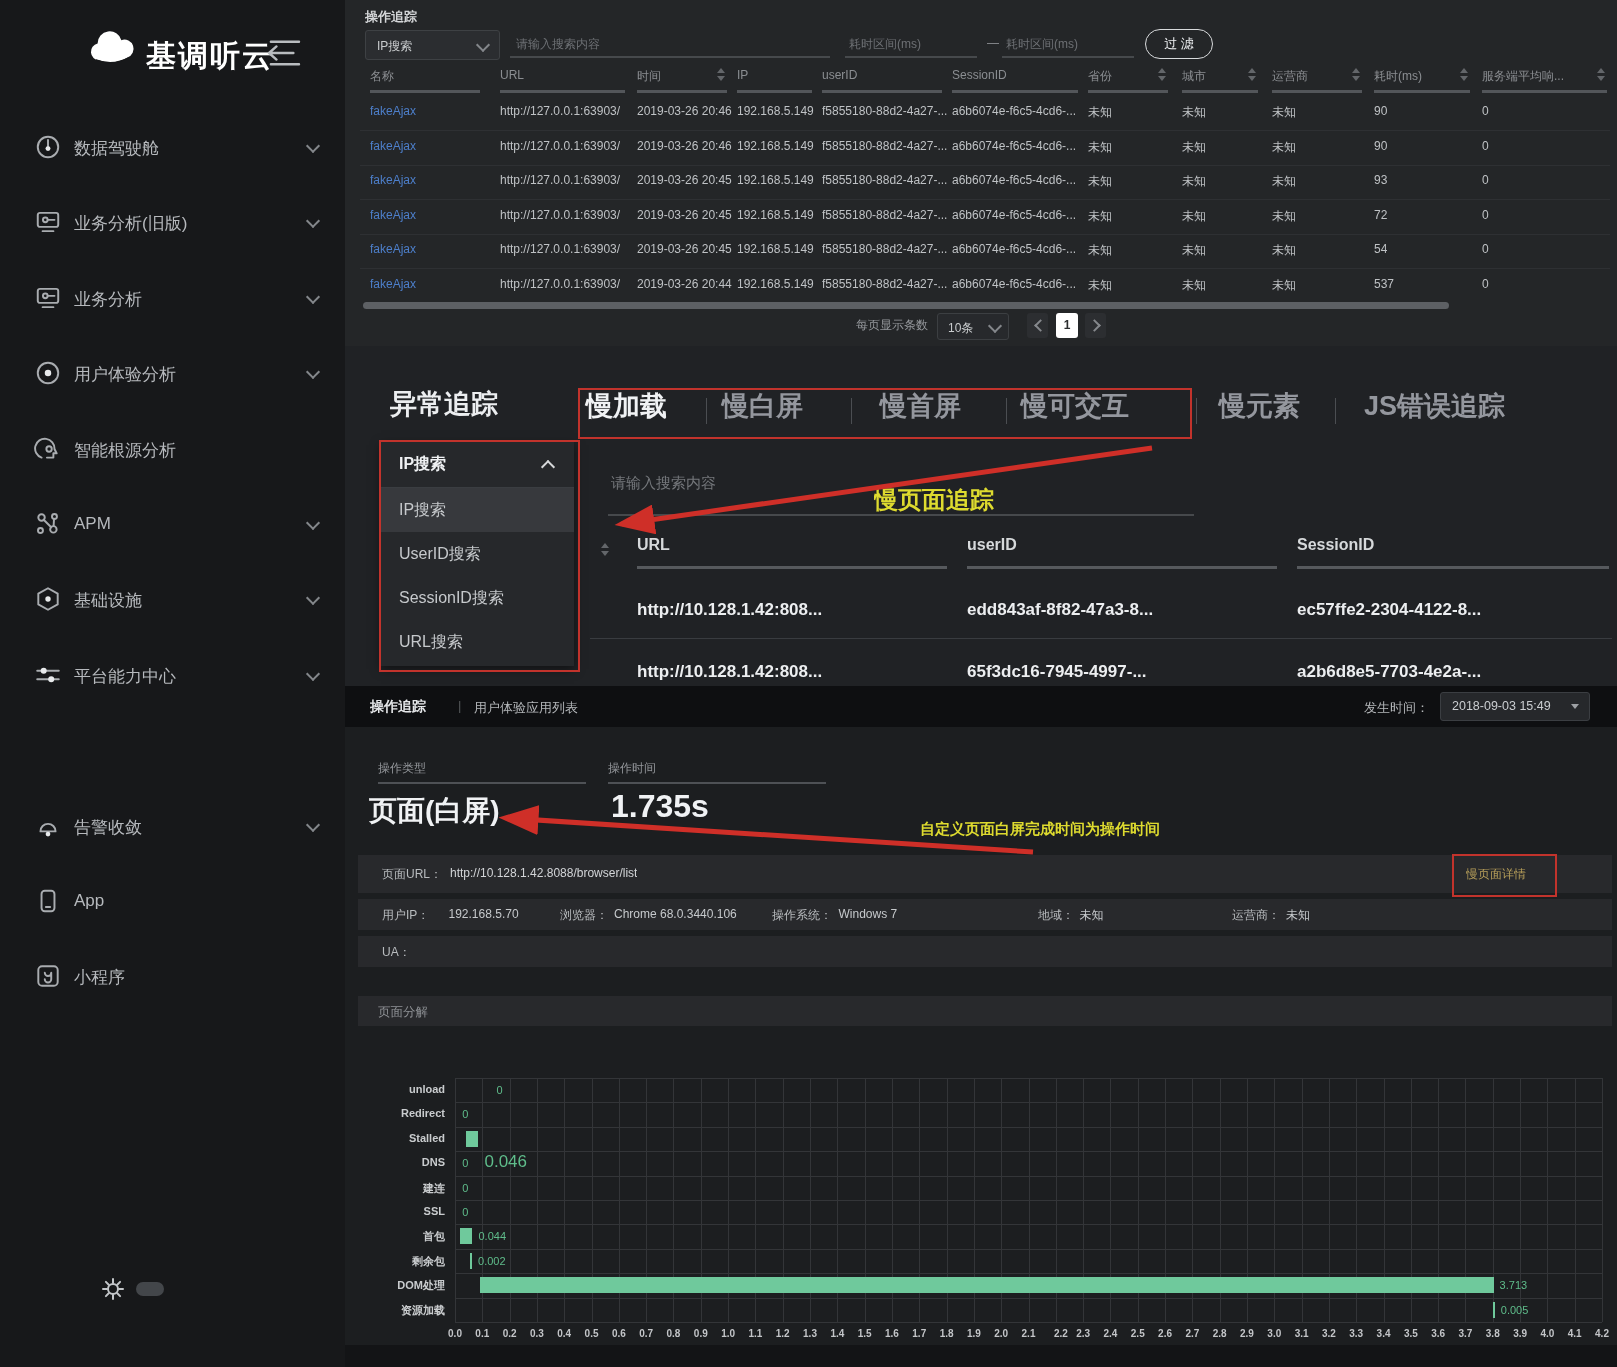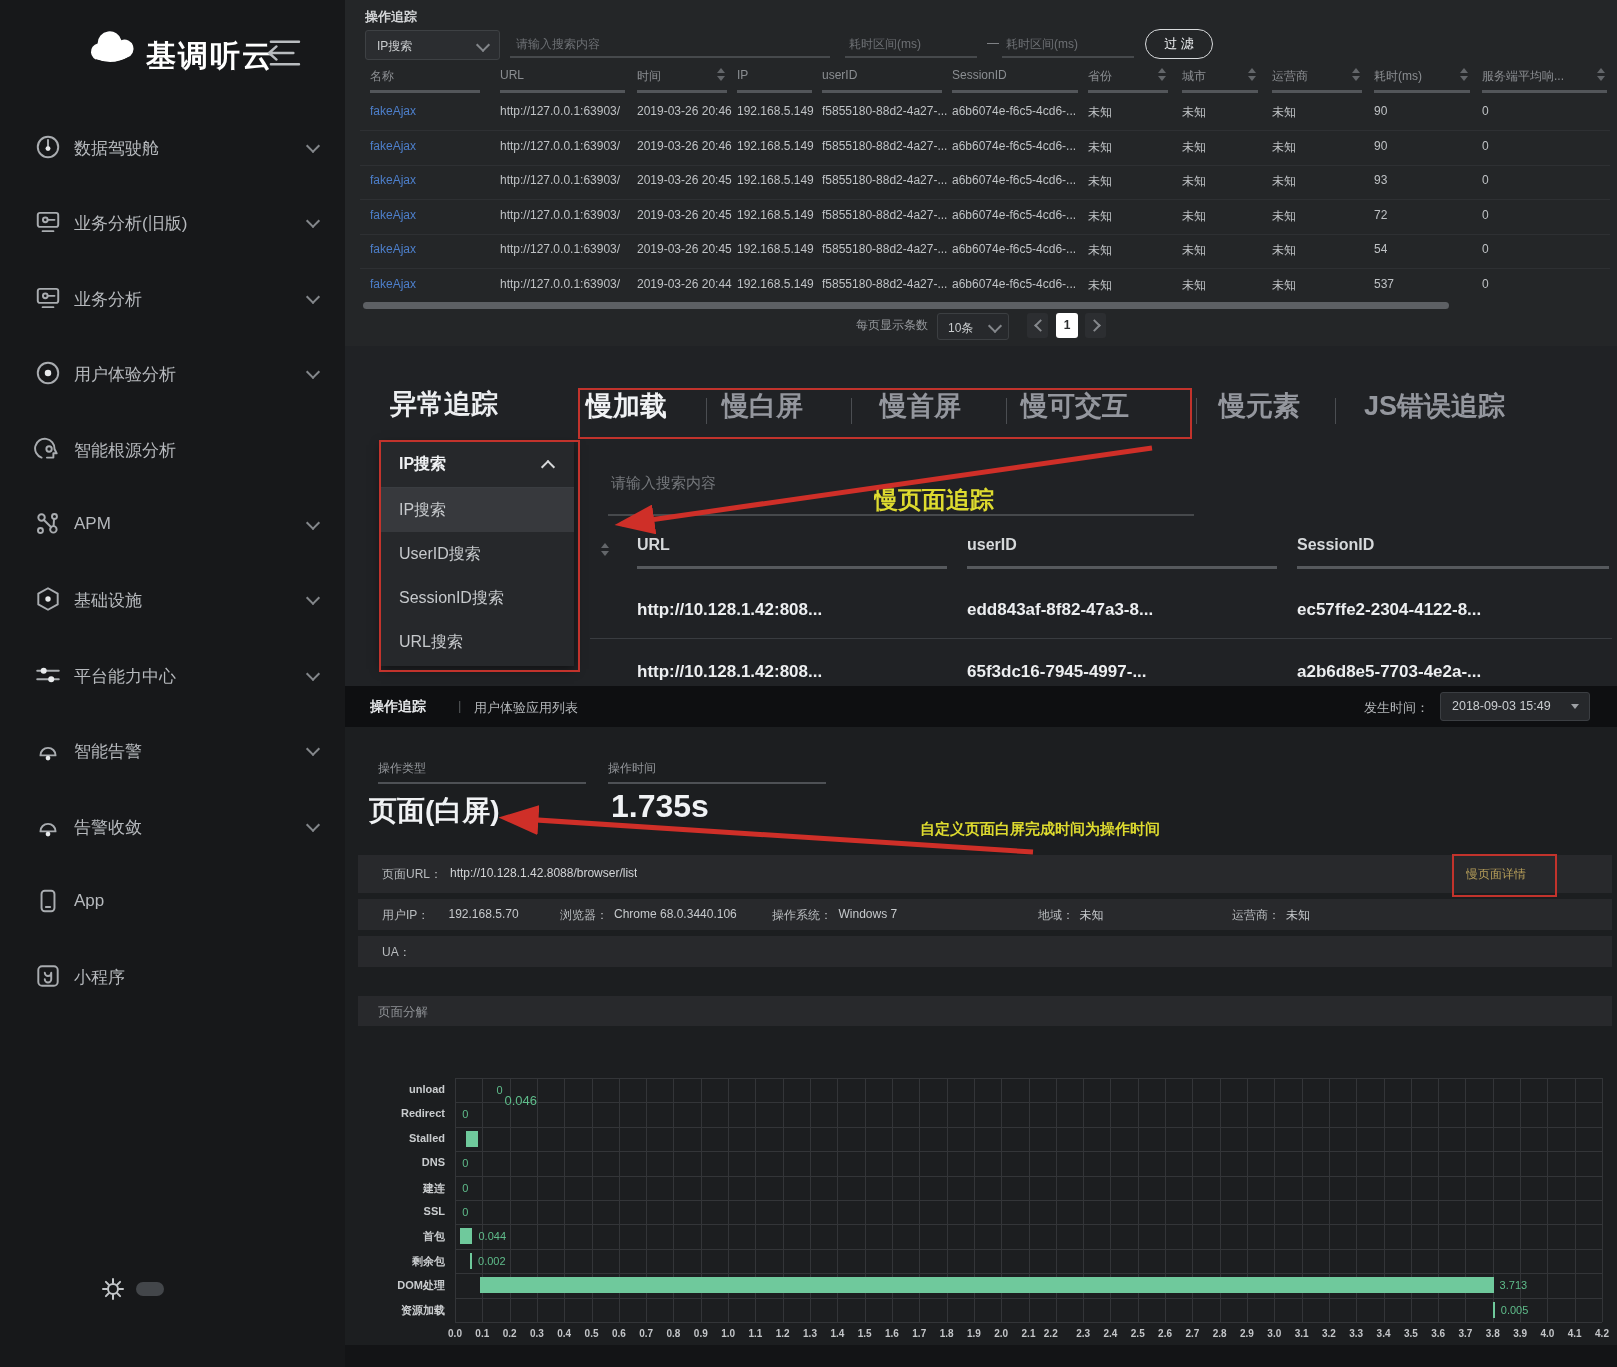--- a/index.html
+++ b/index.html
@@ -320,21 +320,21 @@
       <div class="abs" style="left: 907.27px; top: 1328px; width: 24px; text-align: center; font-size: 10px; font-weight: 700; color: rgb(195, 197, 200);">1.7</div>
       <div class="abs" style="left: 946.58px; top: 1078px; width: 1px; height: 244px; background: rgb(51, 53, 56);"></div>
       <div class="abs" style="left: 934.58px; top: 1328px; width: 24px; text-align: center; font-size: 10px; font-weight: 700; color: rgb(195, 197, 200);">1.8</div>
       <div class="abs" style="left: 973.89px; top: 1078px; width: 1px; height: 244px; background: rgb(51, 53, 56);"></div>
       <div class="abs" style="left: 961.89px; top: 1328px; width: 24px; text-align: center; font-size: 10px; font-weight: 700; color: rgb(195, 197, 200);">1.9</div>
       <div class="abs" style="left: 1001.2px; top: 1078px; width: 1px; height: 244px; background: rgb(51, 53, 56);"></div>
       <div class="abs" style="left: 989.2px; top: 1328px; width: 24px; text-align: center; font-size: 10px; font-weight: 700; color: rgb(195, 197, 200);">2.0</div>
       <div class="abs" style="left: 1028.51px; top: 1078px; width: 1px; height: 244px; background: rgb(51, 53, 56);"></div>
       <div class="abs" style="left: 1016.51px; top: 1328px; width: 24px; text-align: center; font-size: 10px; font-weight: 700; color: rgb(195, 197, 200);">2.1</div>
       <div class="abs" style="left: 1055.82px; top: 1078px; width: 1px; height: 244px; background: rgb(51, 53, 56);"></div>
-      <div class="abs" style="left: 1043.82px; top: 1328px; width: 24px; text-align: left; font-size: 10px; font-weight: 700; color: rgb(195, 197, 200);">2.2</div>
+      <div class="abs" style="left: 1043.82px; top: 1328px; width: 24px; text-align: right; font-size: 10px; font-weight: 700; color: rgb(195, 197, 200);">2.2</div>
       <div class="abs" style="left: 1083.13px; top: 1078px; width: 1px; height: 244px; background: rgb(51, 53, 56);"></div>
       <div class="abs" style="left: 1071.13px; top: 1328px; width: 24px; text-align: center; font-size: 10px; font-weight: 700; color: rgb(195, 197, 200);">2.3</div>
       <div class="abs" style="left: 1110.44px; top: 1078px; width: 1px; height: 244px; background: rgb(51, 53, 56);"></div>
       <div class="abs" style="left: 1098.44px; top: 1328px; width: 24px; text-align: center; font-size: 10px; font-weight: 700; color: rgb(195, 197, 200);">2.4</div>
       <div class="abs" style="left: 1137.75px; top: 1078px; width: 1px; height: 244px; background: rgb(51, 53, 56);"></div>
       <div class="abs" style="left: 1125.75px; top: 1328px; width: 24px; text-align: center; font-size: 10px; font-weight: 700; color: rgb(195, 197, 200);">2.5</div>
       <div class="abs" style="left: 1165.06px; top: 1078px; width: 1px; height: 244px; background: rgb(51, 53, 56);"></div>
       <div class="abs" style="left: 1153.06px; top: 1328px; width: 24px; text-align: center; font-size: 10px; font-weight: 700; color: rgb(195, 197, 200);">2.6</div>
       <div class="abs" style="left: 1192.37px; top: 1078px; width: 1px; height: 244px; background: rgb(51, 53, 56);"></div>
       <div class="abs" style="left: 1180.37px; top: 1328px; width: 24px; text-align: center; font-size: 10px; font-weight: 700; color: rgb(195, 197, 200);">2.7</div>
@@ -378,21 +378,21 @@
       <div class="abs" style="left: 455px; top: 1248.8px; width: 1147.02px; height: 1px; background: rgb(51, 53, 56);"></div>
       <div class="abs" style="left: 455px; top: 1273.2px; width: 1147.02px; height: 1px; background: rgb(51, 53, 56);"></div>
       <div class="abs" style="left: 455px; top: 1297.6px; width: 1147.02px; height: 1px; background: rgb(51, 53, 56);"></div>
       <div class="abs" style="left: 455px; top: 1322px; width: 1147.02px; height: 1px; background: rgb(51, 53, 56);"></div>
       <div class="abs" style="left: 320px; top: 1083px; width: 125px; text-align: right; font-size: 11px; font-weight: 700; color: rgb(201, 204, 206); white-space: nowrap;">unload</div>
       <div class="abs" style="left: 496.503px; top: 1084px; font-size: 11px; color: rgb(95, 189, 139); white-space: nowrap;">0</div>
       <div class="abs" style="left: 320px; top: 1107.4px; width: 125px; text-align: right; font-size: 11px; font-weight: 700; color: rgb(201, 204, 206); white-space: nowrap;">Redirect</div>
       <div class="abs" style="left: 462.365px; top: 1108.4px; font-size: 11px; color: rgb(95, 189, 139); white-space: nowrap;">0</div>
       <div class="abs" style="left: 320px; top: 1131.8px; width: 125px; text-align: right; font-size: 11px; font-weight: 700; color: rgb(201, 204, 206); white-space: nowrap;">Stalled</div>
       <div class="abs" style="left: 465.924px; top: 1130.8px; width: 12.5626px; height: 16px; background: rgb(111, 201, 156);"></div>
-      <div class="abs" style="left: 484.487px; top: 1093px; font-size: 13px; color: rgb(95, 189, 139); white-space: nowrap; margin-left: 20px;">0.046</div>
+      <div class="abs" style="left: 484.487px; top: 1152px; font-size: 17px; color: rgb(95, 189, 139); white-space: nowrap;">0.046</div>
       <div class="abs" style="left: 320px; top: 1156.2px; width: 125px; text-align: right; font-size: 11px; font-weight: 700; color: rgb(201, 204, 206); white-space: nowrap;">DNS</div>
       <div class="abs" style="left: 462.365px; top: 1157.2px; font-size: 11px; color: rgb(95, 189, 139); white-space: nowrap;">0</div>
       <div class="abs" style="left: 320px; top: 1180.6px; width: 125px; text-align: right; font-size: 11px; font-weight: 700; color: rgb(201, 204, 206); white-space: nowrap;">建连</div>
       <div class="abs" style="left: 462.365px; top: 1181.6px; font-size: 11px; color: rgb(95, 189, 139); white-space: nowrap;">0</div>
       <div class="abs" style="left: 320px; top: 1205px; width: 125px; text-align: right; font-size: 11px; font-weight: 700; color: rgb(201, 204, 206); white-space: nowrap;">SSL</div>
       <div class="abs" style="left: 462.365px; top: 1206px; font-size: 11px; color: rgb(95, 189, 139); white-space: nowrap;">0</div>
       <div class="abs" style="left: 320px; top: 1229.4px; width: 125px; text-align: right; font-size: 11px; font-weight: 700; color: rgb(201, 204, 206); white-space: nowrap;">首包</div>
       <div class="abs" style="left: 460.462px; top: 1228.4px; width: 12.0164px; height: 16px; background: rgb(111, 201, 156);"></div>
       <div class="abs" style="left: 478.478px; top: 1230.4px; font-size: 11px; color: rgb(95, 189, 139); white-space: nowrap;">0.044</div>
       <div class="abs" style="left: 320px; top: 1253.8px; width: 125px; text-align: right; font-size: 11px; font-weight: 700; color: rgb(201, 204, 206); white-space: nowrap;">剩余包</div>
@@ -497,33 +497,25 @@
     <div class="abs" style="left: 28px; top: 652.8px; width: 300px; height: 44px;">
       <div class="abs icon" style="left: 6px; top: 8px; width: 28px; height: 28px;"><svg viewBox="0 0 26 26">
           <line x1="3" y1="9" x2="23" y2="9"></line>
           <circle cx="9" cy="9" r="2.8" class="f"></circle>
           <line x1="3" y1="17" x2="23" y2="17"></line>
           <circle cx="16" cy="17" r="2.8" class="f"></circle>
         </svg></div>
       <div class="abs" style="left: 46px; top: 12px; font-size: 17px; color: rgb(182, 185, 189); white-space: nowrap;">平台能力中心</div>
       <div class="abs chev" style="left: 280px; top: 16px;"></div>
     </div>
-    <div class="abs" style="left: 28px; top: 728.2px; width: 300px; height: 44px;">
+    <div class="abs" style="left: 28px; top: 803.6px; width: 300px; height: 44px;">
       <div class="abs icon" style="left: 6px; top: 8px; width: 28px; height: 28px;"><svg viewBox="0 0 26 26">
           <path d="M6 18 a7 7 0 0 1 14 0 Z"></path>
           <circle cx="13" cy="20.5" r="2.2" class="f"></circle>
         </svg></div>
-      <div class="abs" style="left: 46px; top: 12px; font-size: 17px; color: rgb(182, 185, 189); white-space: nowrap;">智能告警</div>
-      <div class="abs chev" style="left: 280px; top: 16px;"></div>
-    </div>
-    <div class="abs" style="left: 28px; top: 803.6px; width: 300px; height: 44px;">
-      <div class="abs icon" style="left: 6px; top: 8px; width: 28px; height: 28px;"><svg viewBox="0 0 26 26">
-          <path d="M6 18 a7 7 0 0 1 14 0 Z"></path>
-          <circle cx="13" cy="20.5" r="2.2" class="f"></circle>
-        </svg></div>
       <div class="abs" style="left: 46px; top: 12px; font-size: 17px; color: rgb(182, 185, 189); white-space: nowrap;">告警收敛</div>
       <div class="abs chev" style="left: 280px; top: 16px;"></div>
     </div>
     <div class="abs" style="left: 28px; top: 879px; width: 300px; height: 44px;">
       <div class="abs icon" style="left: 6px; top: 8px; width: 28px; height: 28px;"><svg viewBox="0 0 26 26">
           <rect x="7" y="3.5" width="12" height="19" rx="3"></rect>
           <line x1="11" y1="18.5" x2="15" y2="18.5"></line>
         </svg></div>
       <div class="abs" style="left: 46px; top: 12px; font-size: 17px; color: rgb(182, 185, 189); white-space: nowrap;">App</div>
     </div>

